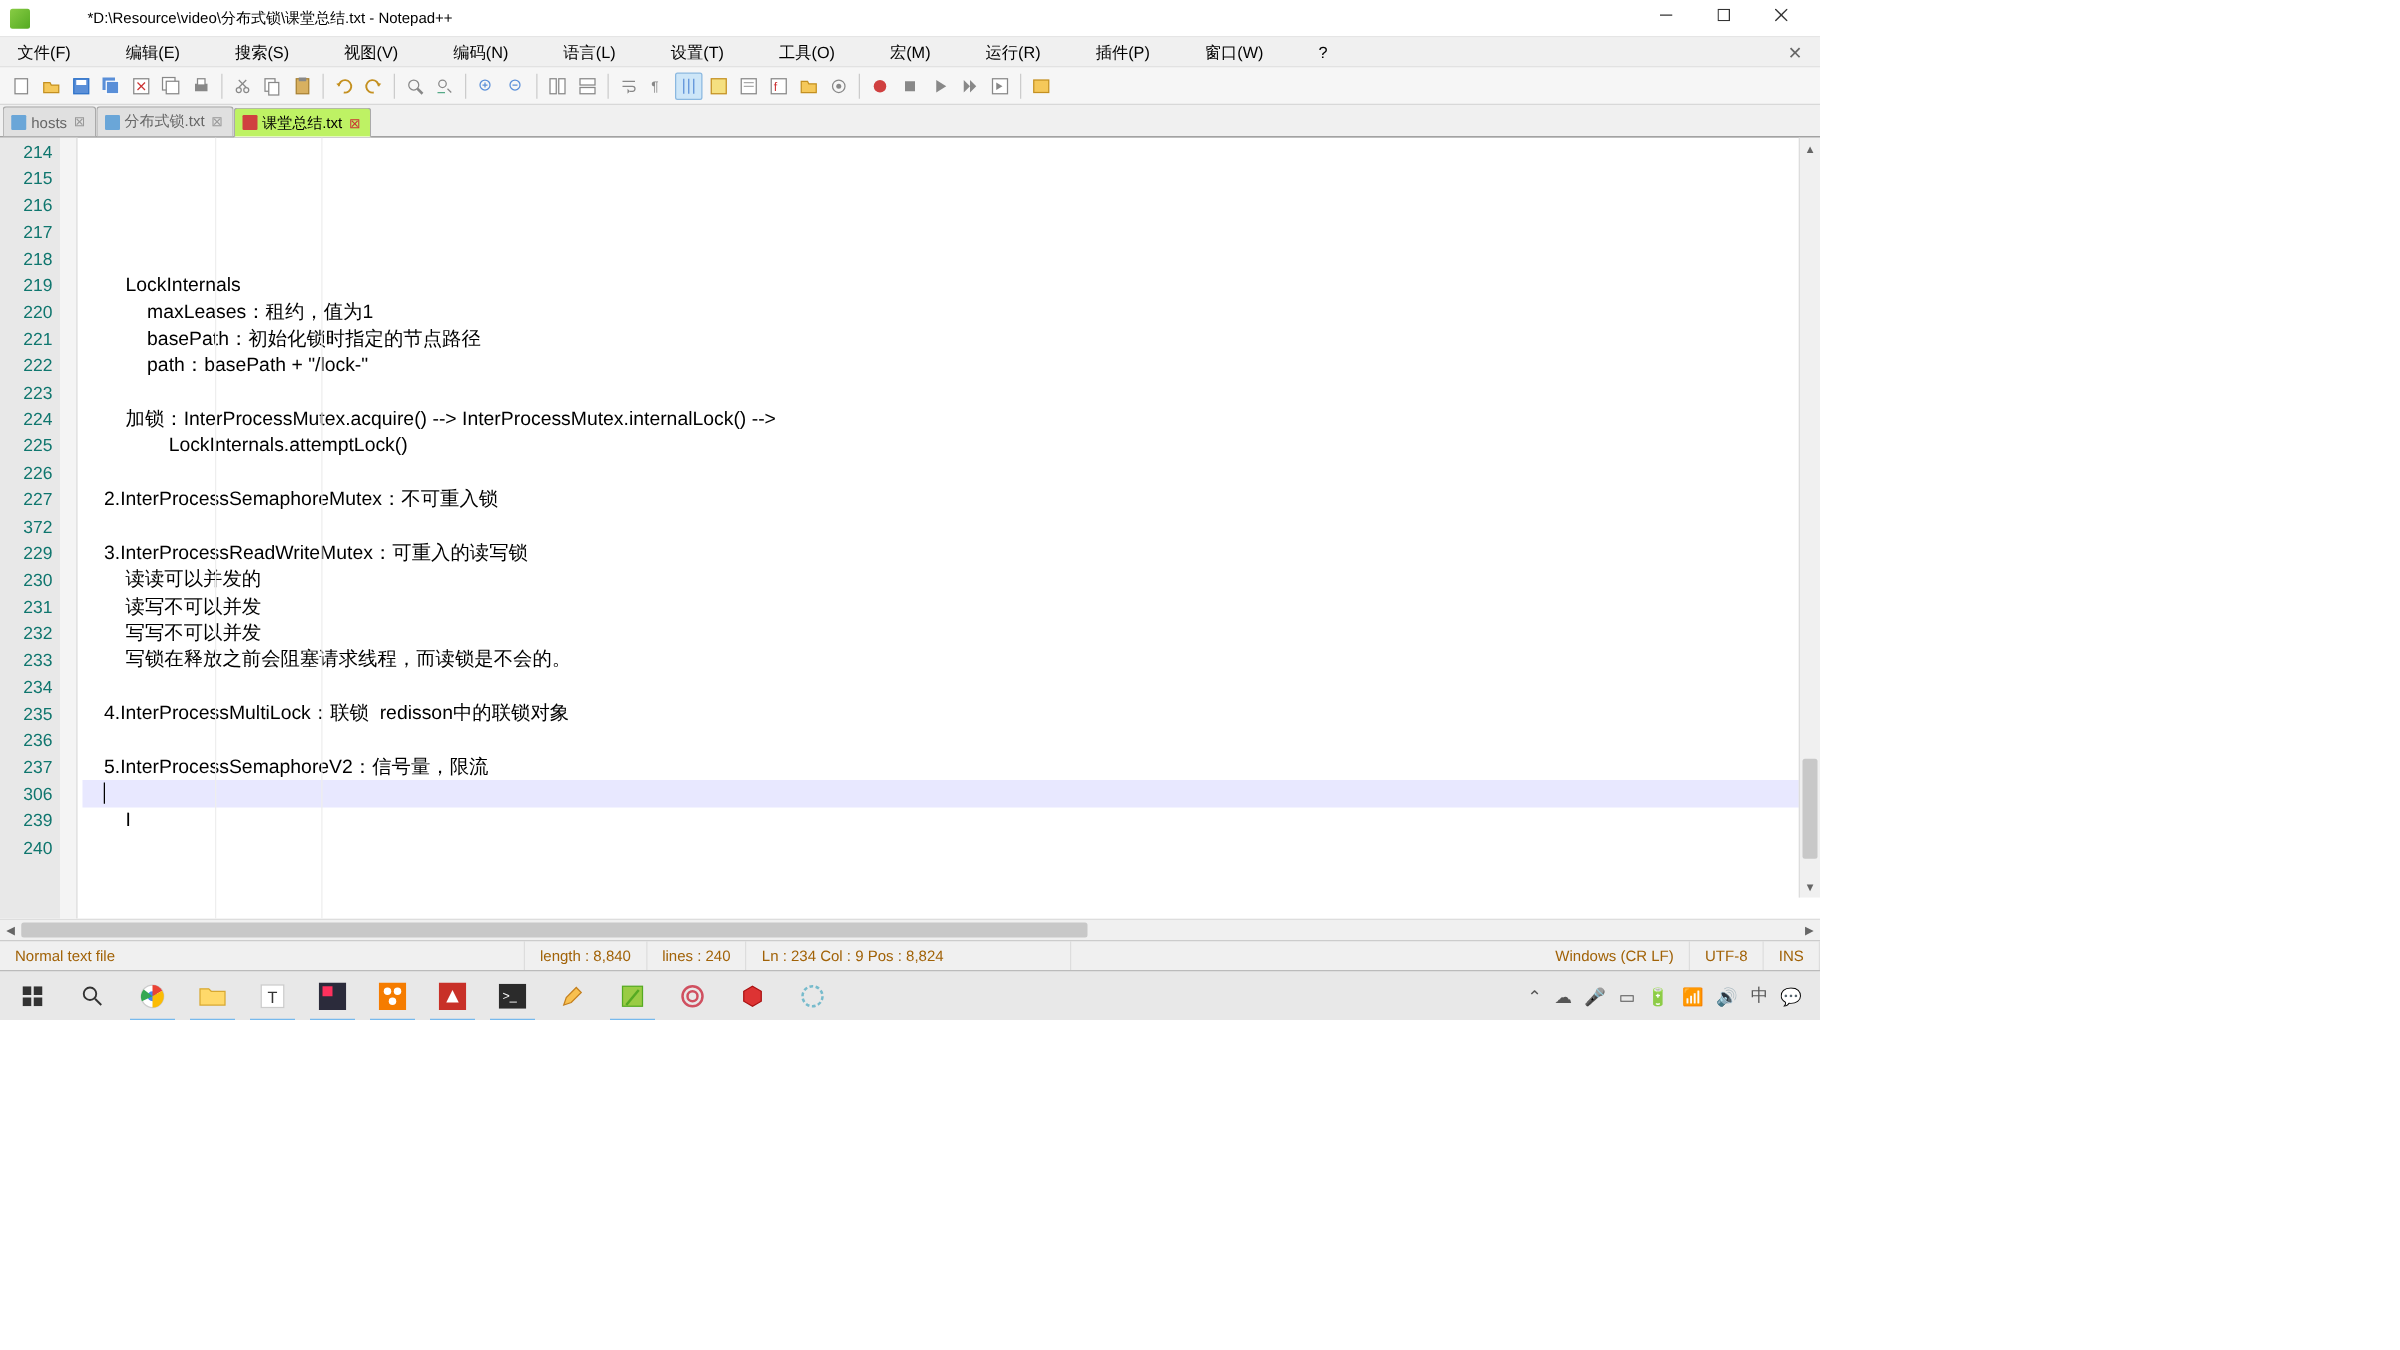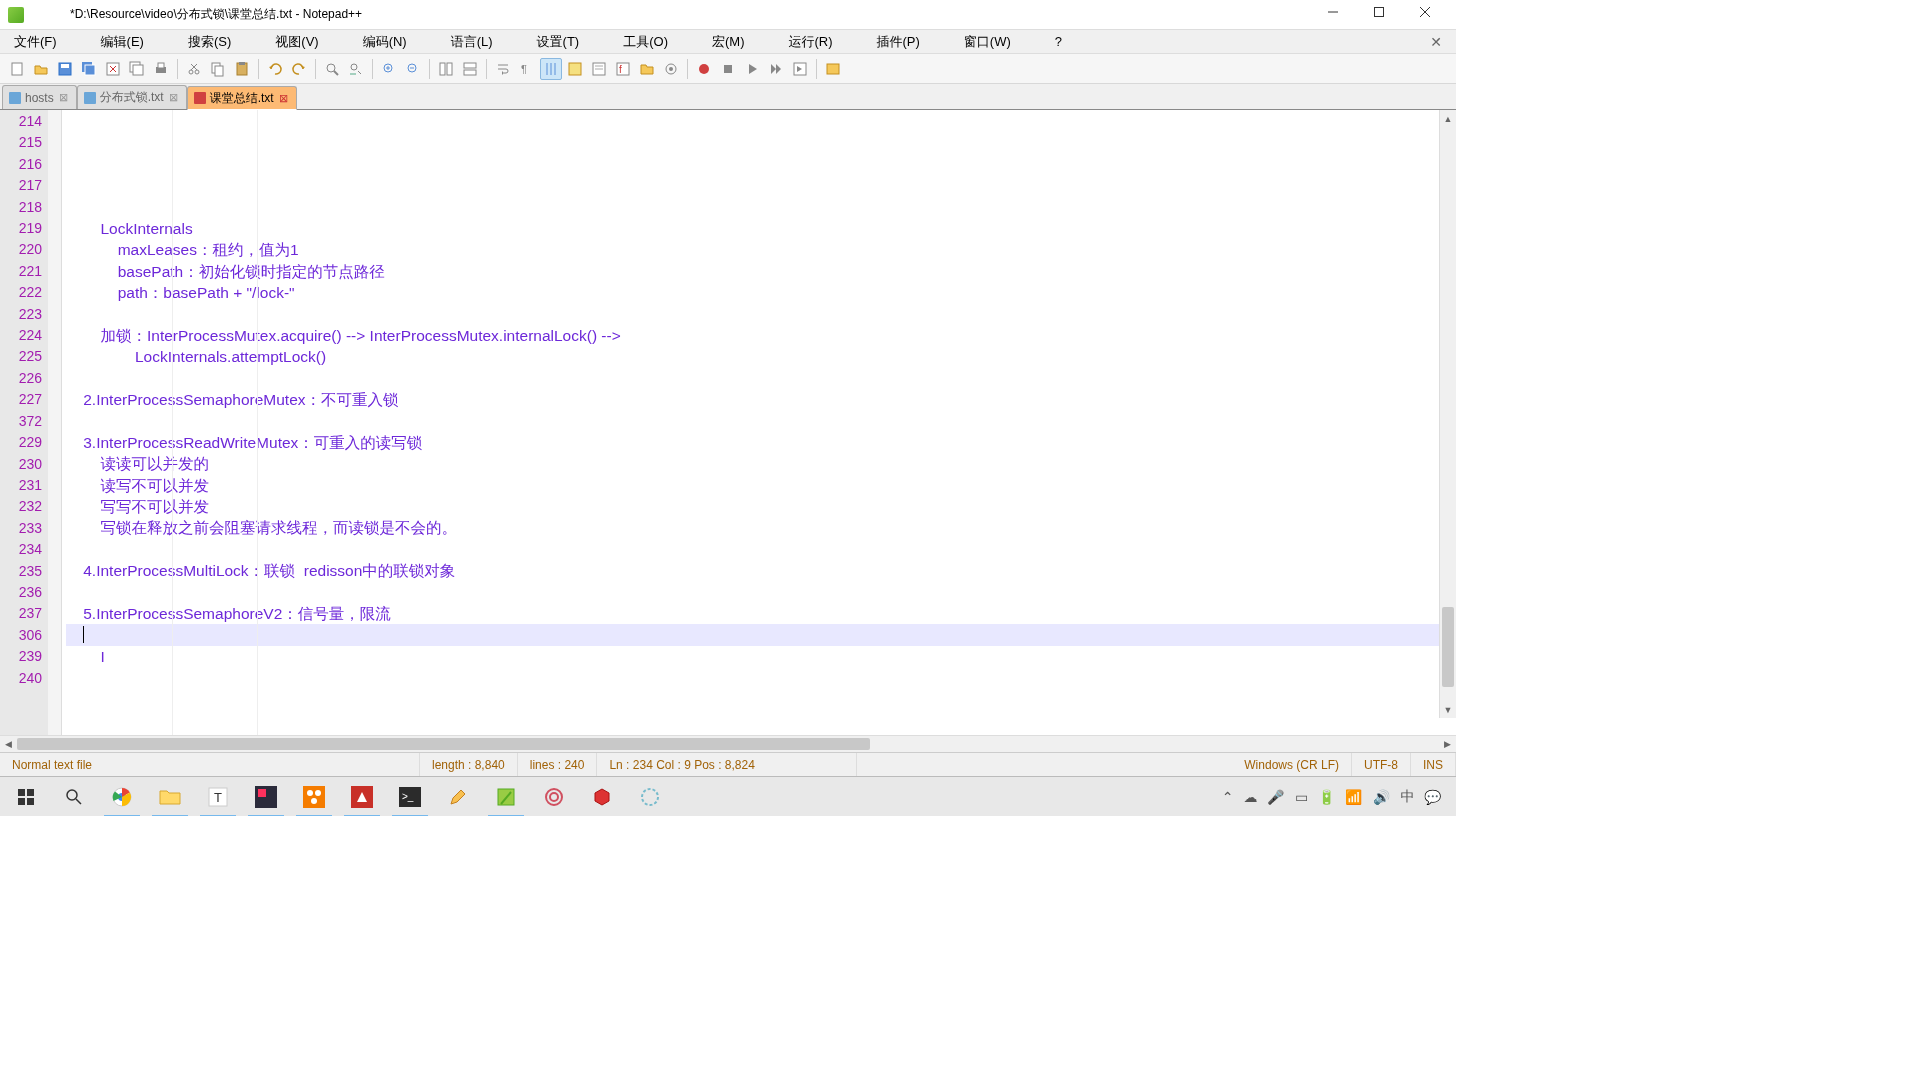--- a/index.html
+++ b/index.html
@@ -17,33 +17,33 @@
 .menubar .close-doc { margin-left: auto; padding: 0 8px; font-size: 14px; color: #666; }
 
 .toolbar { height: 30px; background: #f6f6f6; display: flex; align-items: center; padding: 0 6px; gap: 2px; border-bottom: 1px solid #d8d8d8; }
 .toolbar .tb-btn { width: 22px; height: 22px; display: flex; align-items: center; justify-content: center; border: 1px solid transparent; border-radius: 2px; }
 .toolbar .sep { width: 1px; height: 20px; background: #ccc; margin: 0 3px; }
 .toolbar .tb-btn svg { display: block; }
 
 .tabbar { height: 26px; background: #f0f0f0; display: flex; align-items: end; padding-left: 2px; border-bottom: 1px solid #888; }
 .tab { height: 24px; display: flex; align-items: center; padding: 0 6px; background: #e8e8e8; border: 1px solid #aaa; border-bottom: none; margin-right: 0; font-size: 12px; border-radius: 3px 3px 0 0; gap: 4px; }
 .tab.inactive { background: #e0e0e0; color: #666; }
-.tab.active { background: #fdba74; border-bottom: 1px solid #fff; margin-bottom: -1px; }
+.tab.active { background: #bef264; border-bottom: 1px solid #fff; margin-bottom: -1px; }
 .tab .tab-icon { width: 12px; height: 12px; }
 .tab .tab-icon.saved { background: #6aa6d8; border-radius: 1px; }
 .tab .tab-icon.unsaved { background: #d04040; border-radius: 1px; }
 .tab .tab-close { width: 12px; height: 12px; display: flex; align-items: center; justify-content: center; font-size: 11px; color: #999; }
 .tab .tab-close.red { color: #c33; }
 
 .editor-wrap { flex: 1; display: flex; overflow: hidden; position: relative; }
-.gutter { width: 48px; background: #e8e8e8; text-align: right; padding-right: 6px; font-family: "Consolas", monospace; font-size: 14px; color: #a21caf; line-height: 21.4px; padding-top: 1px; }
+.gutter { width: 48px; background: #e8e8e8; text-align: right; padding-right: 6px; font-family: "Consolas", monospace; font-size: 14px; color: #0f766e; line-height: 21.4px; padding-top: 1px; }
 .fold-gutter { width: 14px; background: #f4f4f4; border-right: 1px solid #ddd; }
 .edge-line { width: 1px; background: #eee; position: absolute; top: 0; bottom: 0; left: 110px; }
 .edge-line2 { width: 1px; background: #eee; position: absolute; top: 0; bottom: 0; left: 195px; }
-.code { flex: 1; font-family: "Consolas","Courier New",monospace; font-size: 15.5px; line-height: 21.4px; white-space: pre; color: #6d28d9; padding-left: 4px; padding-top: 1px; position: relative; }
+.code { flex: 1; font-family: "Consolas","Courier New",monospace; font-size: 15.5px; line-height: 21.4px; white-space: pre; color: #000000; padding-left: 4px; padding-top: 1px; position: relative; }
 .code .line { height: 21.4px; }
 .code .line.current { background: #e8e8ff; }
 .code .caret { display: inline-block; width: 1px; height: 17px; background: #000; vertical-align: text-bottom; }
 
 .vscroll { position: absolute; right: 0; top: 0; bottom: 17px; width: 17px; background: #f0f0f0; border-left: 1px solid #ddd; }
 .vscroll .arrow { height: 17px; display: flex; align-items: center; justify-content: center; font-size: 9px; color: #666; }
 .vscroll .track { position: absolute; top: 17px; bottom: 17px; left: 0; right: 0; }
 .vscroll .thumb { position: absolute; left: 2px; right: 2px; top: 480px; height: 80px; background: #c8c8c8; border-radius: 2px; }
 
 .hscroll { height: 17px; background: #f0f0f0; border-top: 1px solid #ddd; display: flex; align-items: center; }

